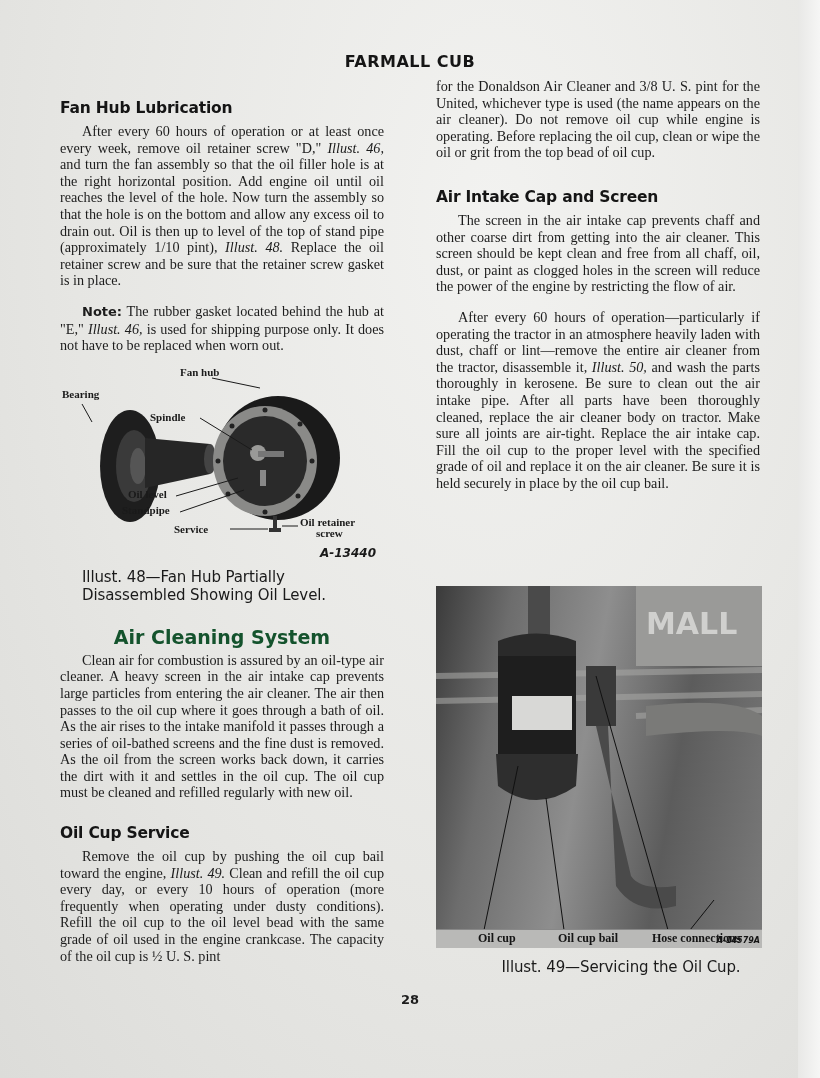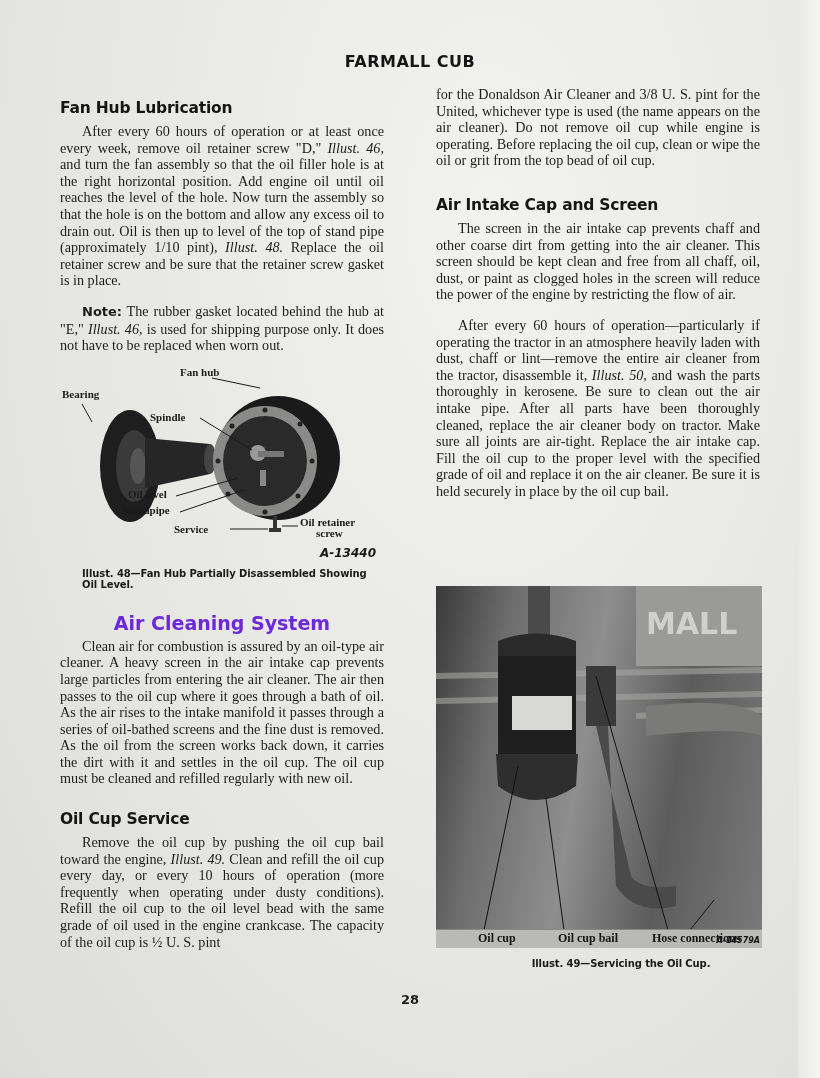--- a/index.html
+++ b/index.html
@@ -18,40 +18,40 @@
     position:absolute; right:0; top:0; width:22px; height:1078px;
     background:linear-gradient(to right, #e8e8e6, #f6f6f5);
   }
   .running-head {
     position:absolute; top:52px; left:0; width:820px; text-align:center;
     font-family:"DejaVu Sans", sans-serif; font-size:16px; font-weight:bold;
     letter-spacing:0.5px; color:#151515;
   }
   .col { position:absolute; width:324px; }
   .col-left { left:60px; top:86px; }
-  .col-right { left:436px; top:86px; }
+  .col-right { left:436px; top:78px; }
   h2.sub {
     font-family:"DejaVu Sans", sans-serif; font-weight:bold; font-size:15.5px;
     margin:13px 0 6px 0; color:#151515; letter-spacing:-0.2px;
   }
   h2.main {
     font-family:"DejaVu Sans", sans-serif; font-weight:bold; font-size:19px;
-    margin:0 0 4px 0; text-align:center; color:#6d28d9;
+    margin:0 0 4px 0; text-align:center; color:#14532d;
   }
   p {
     margin:0; font-size:14.2px; line-height:16.6px; text-align:justify;
     text-indent:22px;
   }
   p.noind { text-indent:0; }
   .note-label { font-family:"DejaVu Sans", sans-serif; font-weight:bold; font-size:13px; }
   i { }
   .gap-s { height:10px; }
   .gap-m { height:14px; }
   .caption {
-    font-family:"DejaVu Sans", sans-serif; font-weight:bold; font-size:10px;
+    font-family:"DejaVu Sans", sans-serif; font-weight:normal; font-size:15px;
     color:#1a1a1a; letter-spacing:-0.1px;padding-left:22px;
   }
   .fig48 { position:relative; width:324px; height:196px; margin-top:12px; }
   .fig48 .lbl {
     position:absolute; font-family:"Liberation Serif", serif; font-weight:bold;
     font-size:11px; color:#1a1a1a; white-space:nowrap;
   }
   .fig48 .code { font-family:"DejaVu Sans", sans-serif; font-style:italic; font-size:12px; font-weight:bold; }
   .photo49 {
     position:absolute; left:436px; top:586px; width:326px; height:362px;

